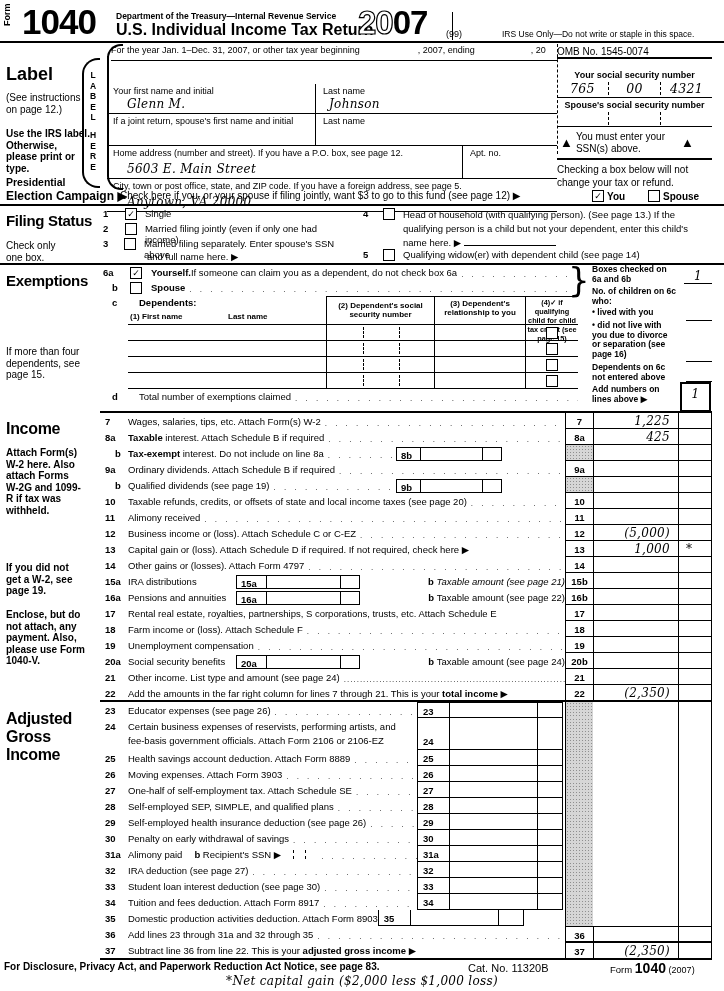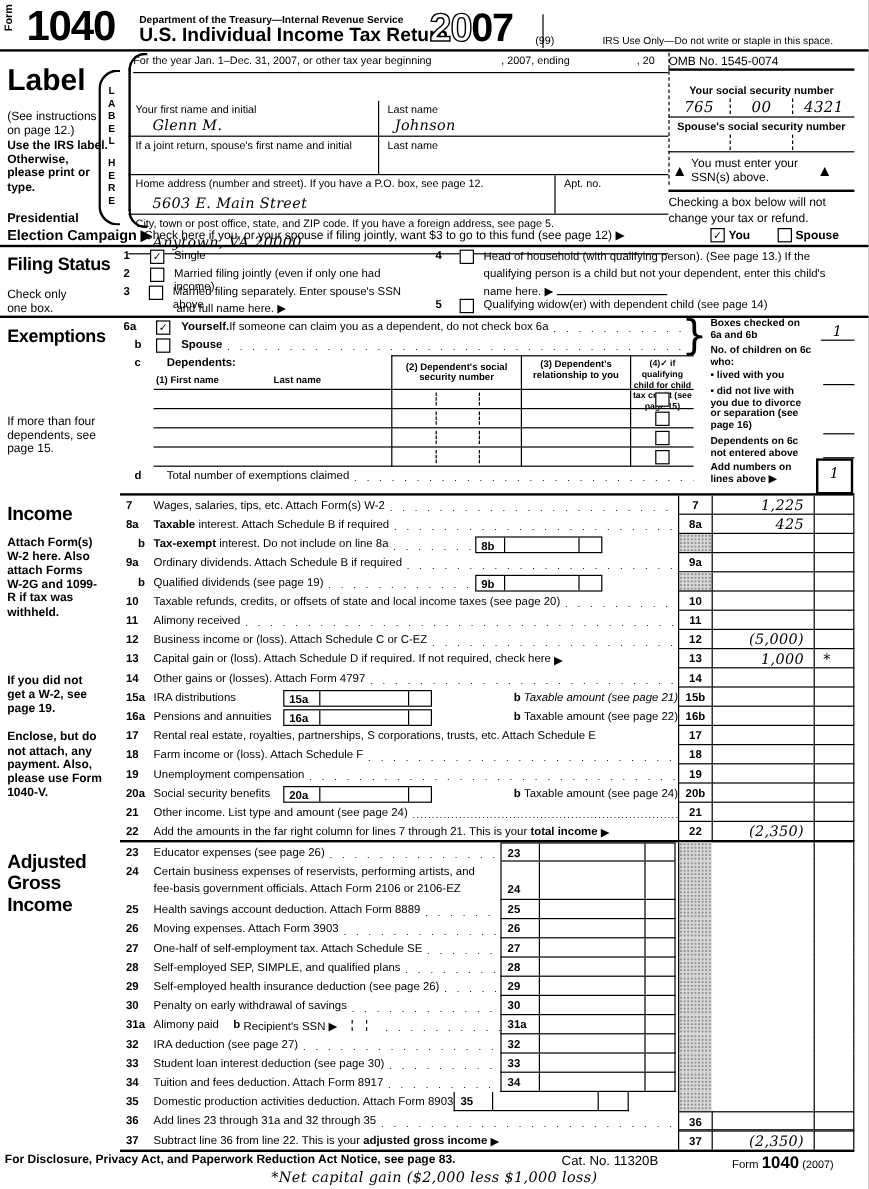--- a/index.html
+++ b/index.html
@@ -76,23 +76,23 @@
   <div class="abs" style="left:446px;top:29px;font-size:9px;">(99)</div>
   <div class="abs" style="left:502px;top:29px;font-size:8.5px;">IRS Use Only—Do not write or staple in this space.</div>
   <div class="rule" style="top:41px;height:2px;"></div>
 
   <div class="abs" style="left:111px;top:45px;width:446px;height:15px;border-bottom:1px solid #000;font-size:9px;white-space:nowrap;">
     <span>For the year Jan. 1–Dec. 31, 2007, or other tax year beginning</span><span class="abs" style="display:inline-block;width:58px;"></span><span style="display:inline-block;width:58px;"></span><span>, 2007, ending</span><span style="display:inline-block;width:56px;"></span><span>, 20</span>
   </div>
   <div class="abs" style="left:557px;top:44px;width:155px;height:15px;border-bottom:2px solid #000;font-size:10px;padding-top:2px;box-sizing:border-box;">OMB No. 1545-0074</div>
   <div class="abs" style="left:557px;top:44px;height:110px;border-left:1px dashed #000;"></div>
 
-  <div class="abs b" style="left:6px;top:53px;font-size:25px;text-align:right;">Label</div>
+  <div class="abs b" style="left:6px;top:64px;font-size:18px;text-align:right;">Label</div>
   <div class="sidenote" style="left:6px;top:92px;">(See instructions on page 12.)</div>
-  <div class="sidenote b" style="left:6px;top:116px;">Use the IRS label. Otherwise, please print or type.</div>
+  <div class="sidenote b" style="left:6px;top:128px;">Use the IRS label. Otherwise, please print or type.</div>
 
   <div class="abs" style="left:82px;top:58px;width:16px;height:126px;border-left:2px solid #000;border-top:2px solid #000;border-bottom:2px solid #000;border-radius:16px 0 0 16px;"></div>
   <div class="abs b" style="left:88px;top:70px;width:10px;font-size:8.5px;line-height:10.5px;text-align:center;" id="stack-label">L<br>A<br>B<br>E<br>L</div>
   <div class="abs b" style="left:88px;top:130px;width:10px;font-size:8.5px;line-height:10.5px;text-align:center;" id="stack-here">H<br>E<br>R<br>E</div>
 
   <div class="abs" style="left:107px;top:44px;width:14px;height:14px;border-left:2px solid #000;border-top:2px solid #000;border-top-left-radius:14px;"></div>
   <div class="abs" style="left:107px;top:56px;height:120px;border-left:2px solid #000;"></div>
   <div class="abs" style="left:107px;top:174px;width:14px;height:14px;border-left:2px solid #000;border-bottom:2px solid #000;border-bottom-left-radius:14px;"></div>
 
   <div class="abs" style="left:107px;top:60px;width:450px;">

